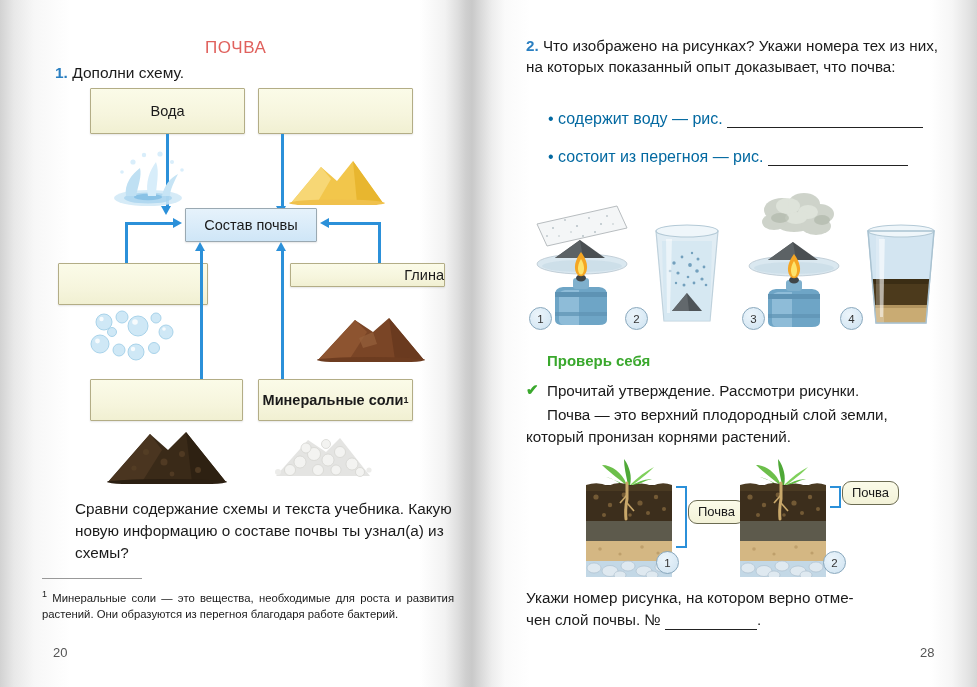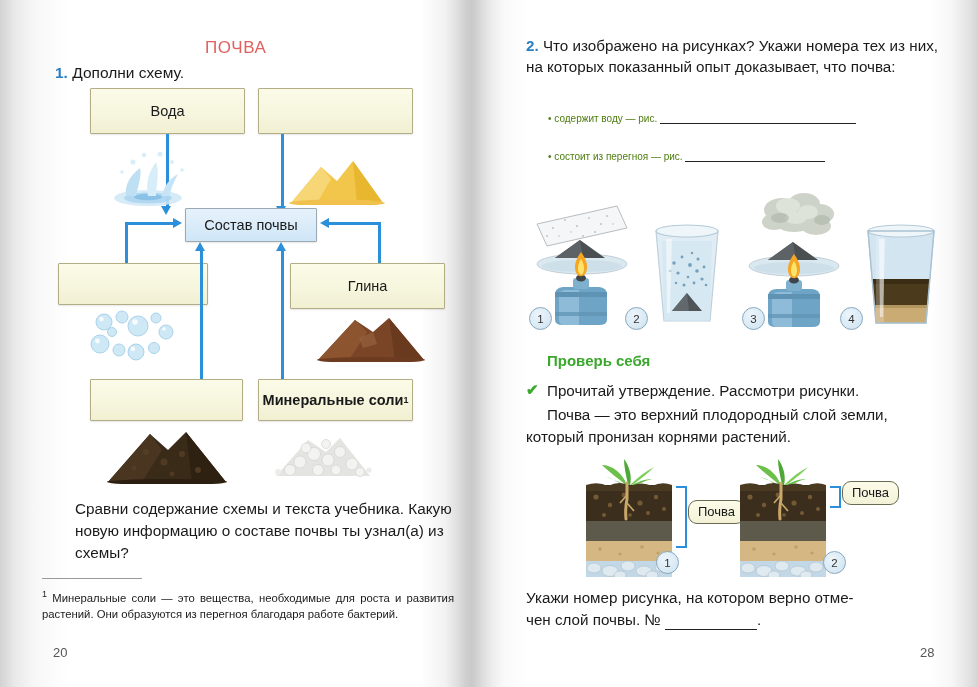--- a/index.html
+++ b/index.html
@@ -88,21 +88,21 @@
   .right-page { position: absolute; left: 500px; top: 0; width: 477px; height: 687px; }
 
   .q2 {
     position: absolute; left: 26px; top: 36px; width: 412px;
     font-size: 15.2px; line-height: 20.5px; color: #1a1a1a;
     text-align: justify;
   }
   .q2 .qnum { color: #2a7fc1; font-weight: bold; }
 
   .bullet-line {
-    position: absolute; font-size: 10px; color: #4d7c0f; white-space: nowrap;
+    position: absolute; font-size: 16px; color: #0369a1; white-space: nowrap;
   }
   .blank { display: inline-block; border-bottom: 1.4px solid #222; vertical-align: bottom; }
 
   .circ-num {
     position: absolute; width: 23px; height: 23px; border-radius: 50%;
     background: radial-gradient(circle at 38% 32%, #ecf5fb 0%, #d7e8f4 70%, #c6dcec 100%);
     border: 1.3px solid #89a8bd;
     display: flex; align-items: center; justify-content: center;
     font-size: 11.5px; color: #333;
   }
@@ -184,21 +184,21 @@
     <div class="arr arrh" style="left:125px; top:222px; width:50px;"></div>
     <div class="ahead right" style="left:173px; top:217.5px;"></div>
 
     <div class="arr arrv" style="left:378px; top:222px; height:42px;"></div>
     <div class="arr arrh" style="left:329px; top:222px; width:51px;"></div>
     <div class="ahead left" style="left:320px; top:217.5px;"></div>
 
     <div class="sbox" style="left:58px; top:263px; width:150px; height:42px;">
       <span></span>
     </div>
-    <div class="sbox" style="left:290px; top:263px; width:155px; height:46px;">
+    <div class="sbox" style="left:290px; top:263px; width:155px; height:24px;justify-content:flex-end;">
       <span>Глина</span>
     </div>
 
     <svg class="ill bubbles" style="left:88px; top:308px;" viewBox="0 0 92 58">
       <g fill="#cfe8f6" stroke="#a9d3ea" stroke-width="1">
         <circle cx="16" cy="14" r="8"></circle>
           <circle cx="34" cy="9" r="6"></circle>
         <circle cx="50" cy="18" r="10"></circle>
           <circle cx="68" cy="10" r="5"></circle>
         <circle cx="78" cy="24" r="7"></circle>

